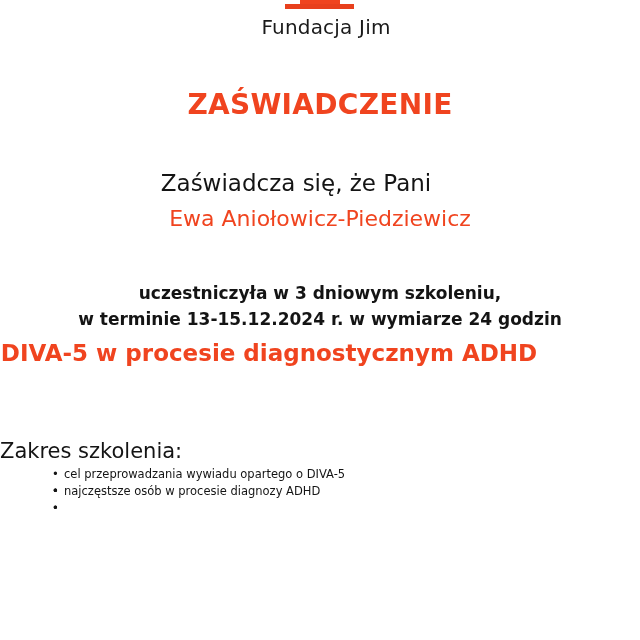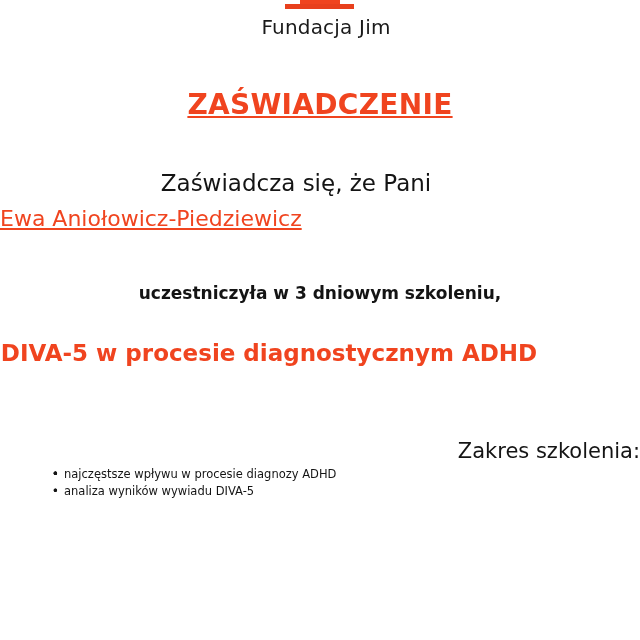--- a/index.html
+++ b/index.html
@@ -53,40 +53,38 @@
     .title {
       position: absolute;
       top: 88px;
       left: 0;
       width: 640px;
       text-align: center;
       font-size: 28px;
       font-weight: bold;
       color: #f0441f;
       letter-spacing: 0.3px;
-      text-decoration: underline;
     }
     .certify-line {
       position: absolute;
       top: 170px;
       left: 0;
       width: 592px;
       text-align: center;
       font-size: 23px;
       color: #141414;
     }
     .recipient {
       position: absolute;
       top: 206px;
       left: 0;
       width: 640px;
-      text-align: left;
+      text-align: center;
       font-size: 22px;
       color: #f0441f;
-      text-decoration: underline;
     }
     .details {
       position: absolute;
       top: 280px;
       left: 0;
       width: 640px;
       text-align: center;
       font-size: 17px;
       font-weight: bold;
       line-height: 26px;
@@ -101,21 +99,21 @@
       font-size: 23px;
       font-weight: bold;
       line-height: 35px;
       color: #f0441f;
     }
     .scope-heading {
       position: absolute;
       top: 439px;
       left: 0;
       width: 640px;
-      text-align: right;
+      text-align: left;
       font-size: 21px;
       color: #141414;
     }
     .scope-list {
       position: absolute;
       top: 466px;
       left: 50px;
       width: 580px;
       margin: 0;
       padding: 0;
@@ -145,42 +143,43 @@
 <div class="org-name">Fundacja Jim</div>
 
 <div class="title">ZAŚWIADCZENIE</div>
 
 <div class="certify-line">Zaświadcza się, że Pani</div>
 
 <div class="recipient">Ewa Aniołowicz-Piedziewicz</div>
 
 <div class="details">
   <div>uczestniczyła w 3 dniowym szkoleniu,</div>
+  <div>w terminie 13-15.12.2024 r. w wymiarze 24 godzin</div>
 </div>
 
 <div class="course-title">
   <div>DIVA-5 w procesie diagnostycznym ADHD</div>
 </div>
 
 <div class="scope-heading">Zakres szkolenia:</div>
 
 <ul class="scope-list">
   <li>
     <span class="bullet">•</span>
+    <span>cel przeprowadzania wywiadu opartego o DIVA-5</span>
   </li>
   <li>
     <span class="bullet">•</span>
   </li>
   <li>
     <span class="bullet">•</span>
   </li>
   <li>
     <span class="bullet">•</span>
-    <span>najczęstsze wpływu w procesie diagnozy ADHD</span>
+    <span>najczęstsze osób w procesie diagnozy ADHD</span>
   </li>
   <li>
     <span class="bullet">•</span>
   </li>
   <li>
     <span class="bullet">•</span>
-    <span>analiza wyników wywiadu DIVA-5</span>
   </li>
 </ul>
 
 </body></html>

